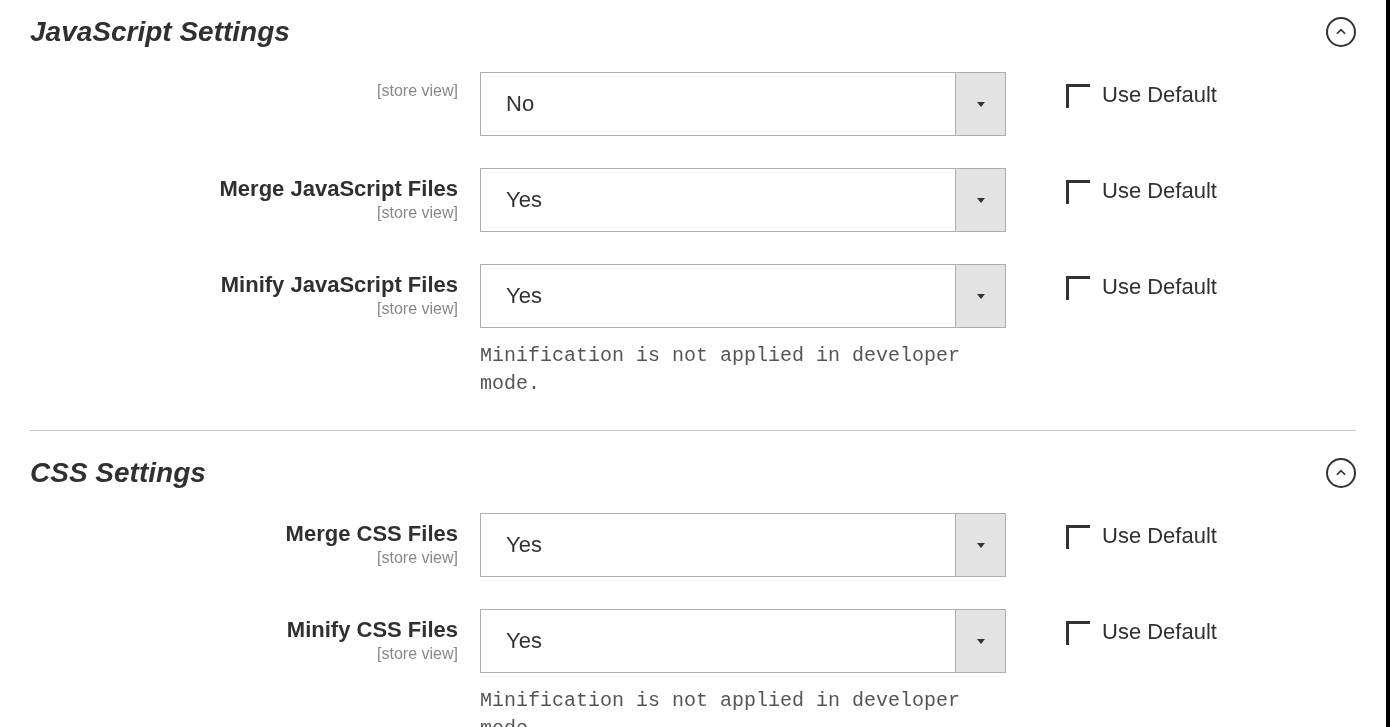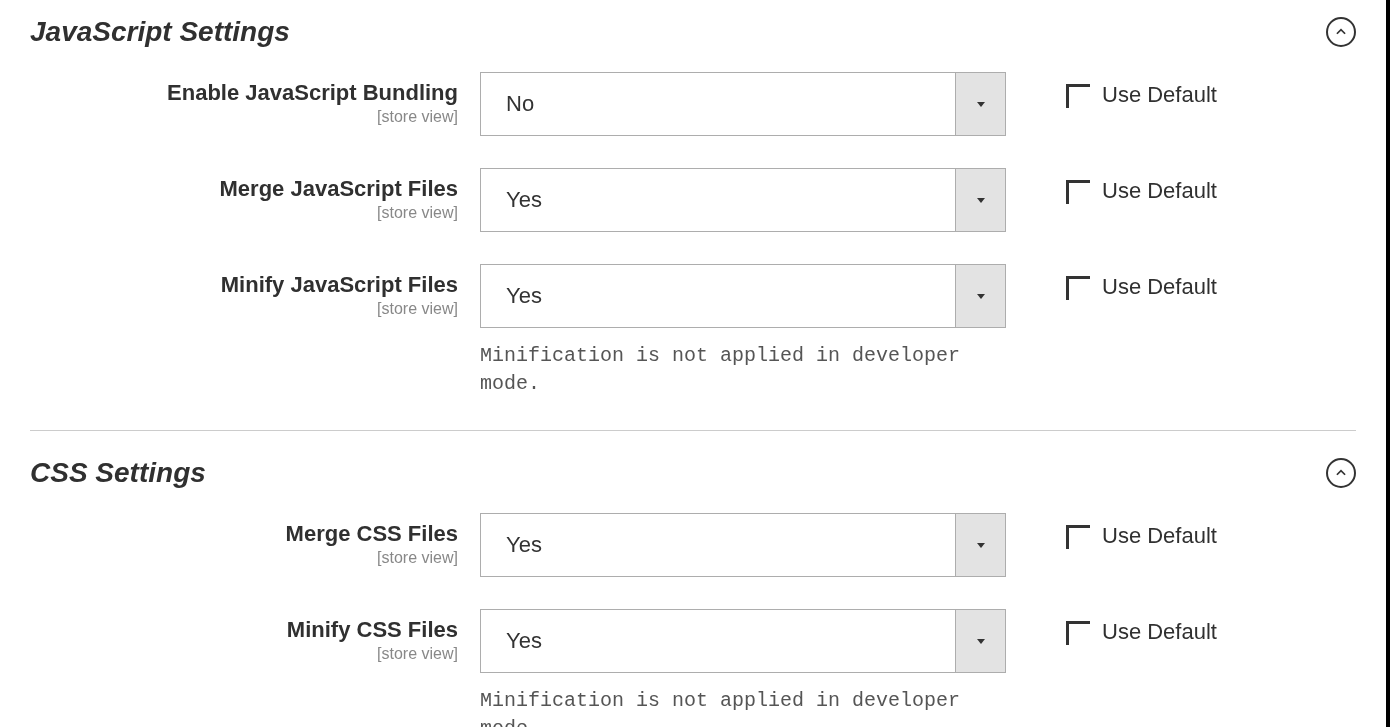--- a/index.html
+++ b/index.html
@@ -152,21 +152,20 @@
         <svg viewBox="0 0 24 24" fill="none" stroke="#333" stroke-width="3">
             <polyline points="5,15 12,8 19,15"></polyline>
           </svg>
       </span>
     </div>
 
     <div class="fieldset">
 
       <div class="field-row">
         <div class="field-label-col">
-          <span class="field-label">Enable JavaScript Bundling</span>
           <span class="field-scope">[store view]</span>
         </div>
         <div class="field-control-col">
           <div class="custom-select">
             <span class="custom-select-value">No</span>
             <span class="custom-select-arrow">
               <svg viewBox="0 0 24 24" fill="#333">
                   <polygon points="4,8 20,8 12,18"></polygon>
                 </svg>
             </span>

